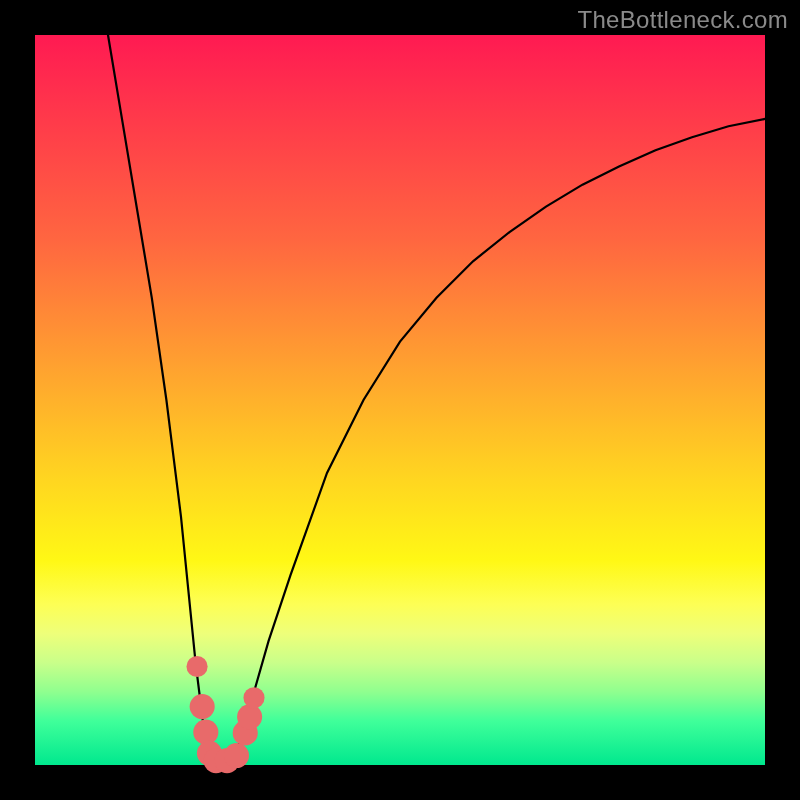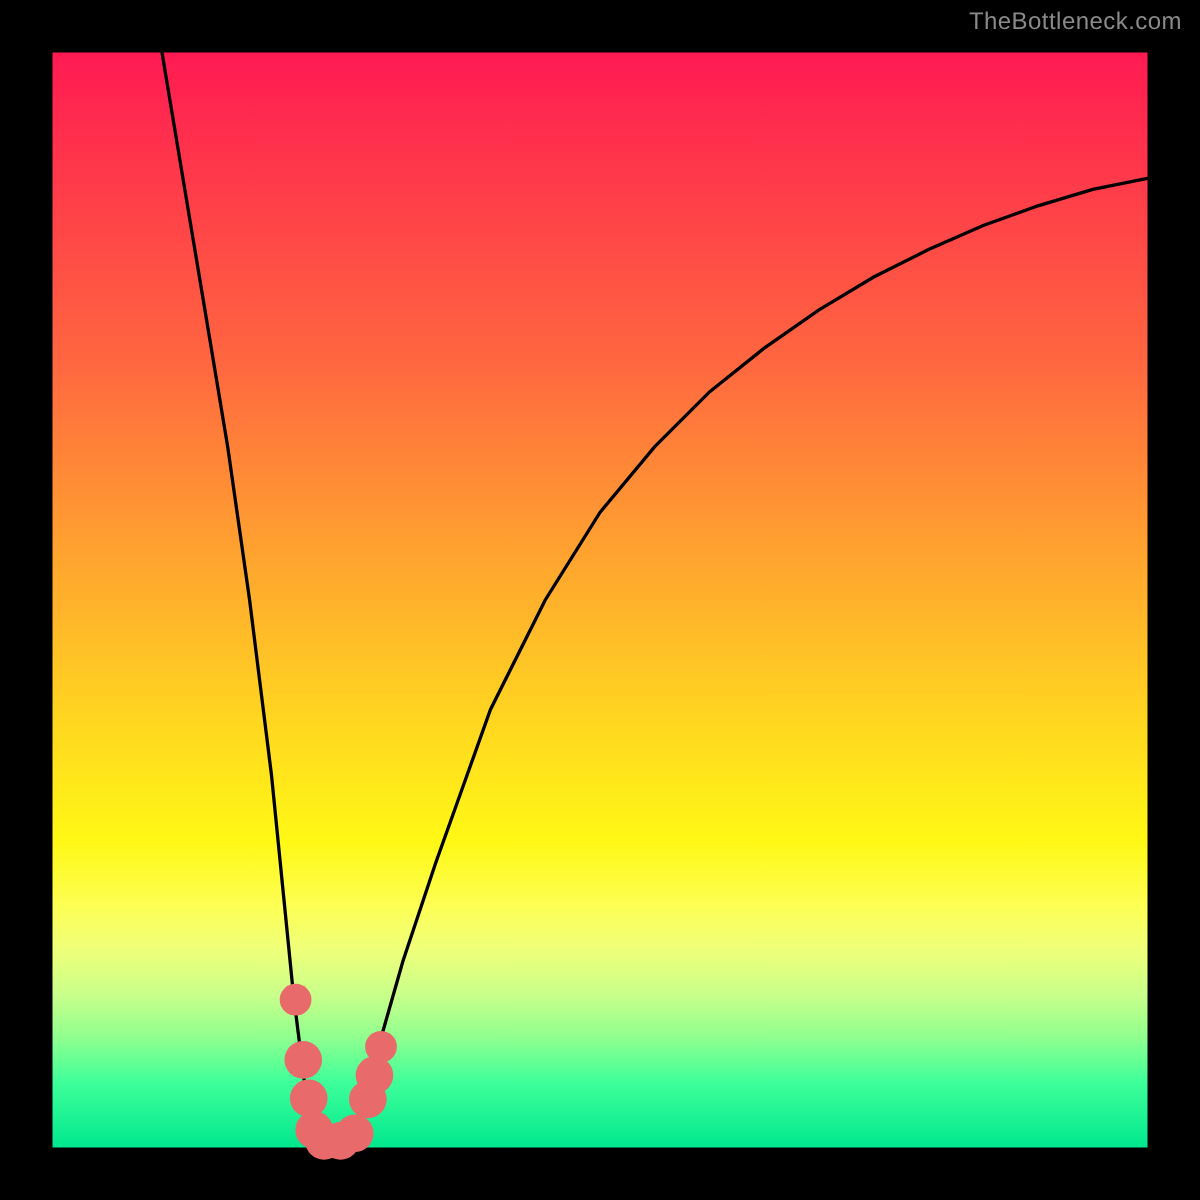--- a/index.html
+++ b/index.html
@@ -37,21 +37,21 @@
       #8fff8f 90%,
       #3fff9a 94%,
       #00e88e 100%
     );
   }
   .watermark {
     position: absolute;
     top: 6px;
     right: 12px;
     font-family: Arial, Helvetica, sans-serif;
-    font-size: 16px;
+    font-size: 24px;
     color: #8a8a8a;
     font-weight: 500;
     letter-spacing: 0.3px;
   }
   svg.curve {
     position: absolute;
     top: 0;
     left: 0;
     width: 730px;
     height: 730px;

